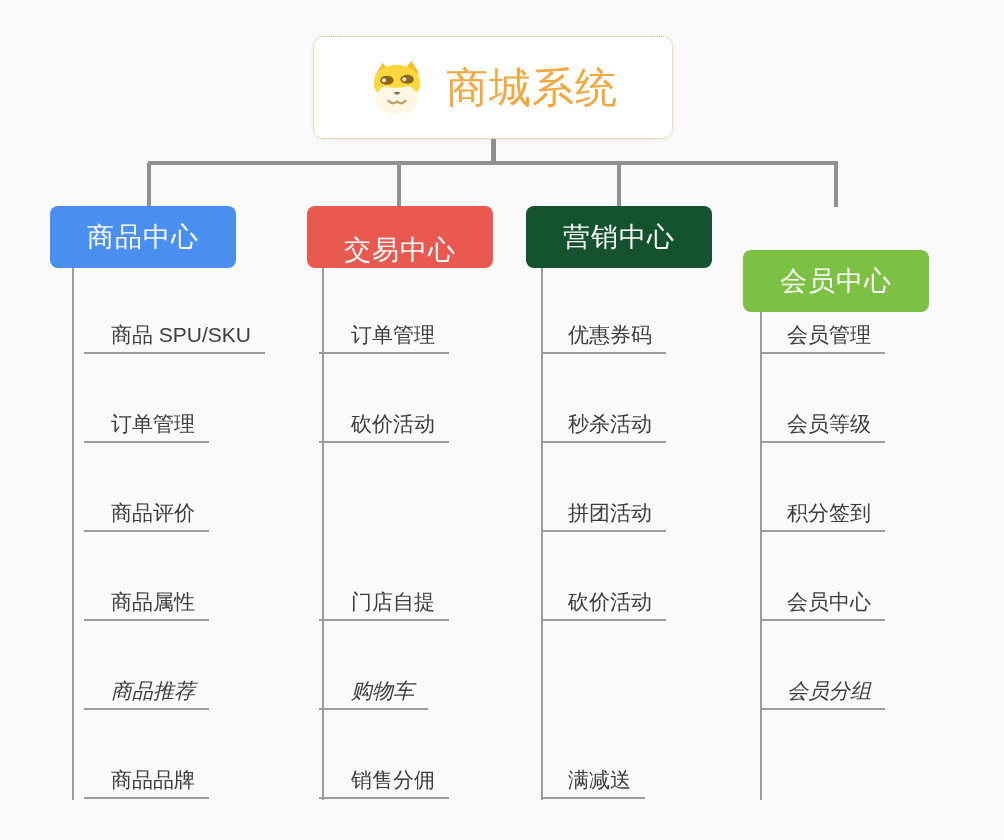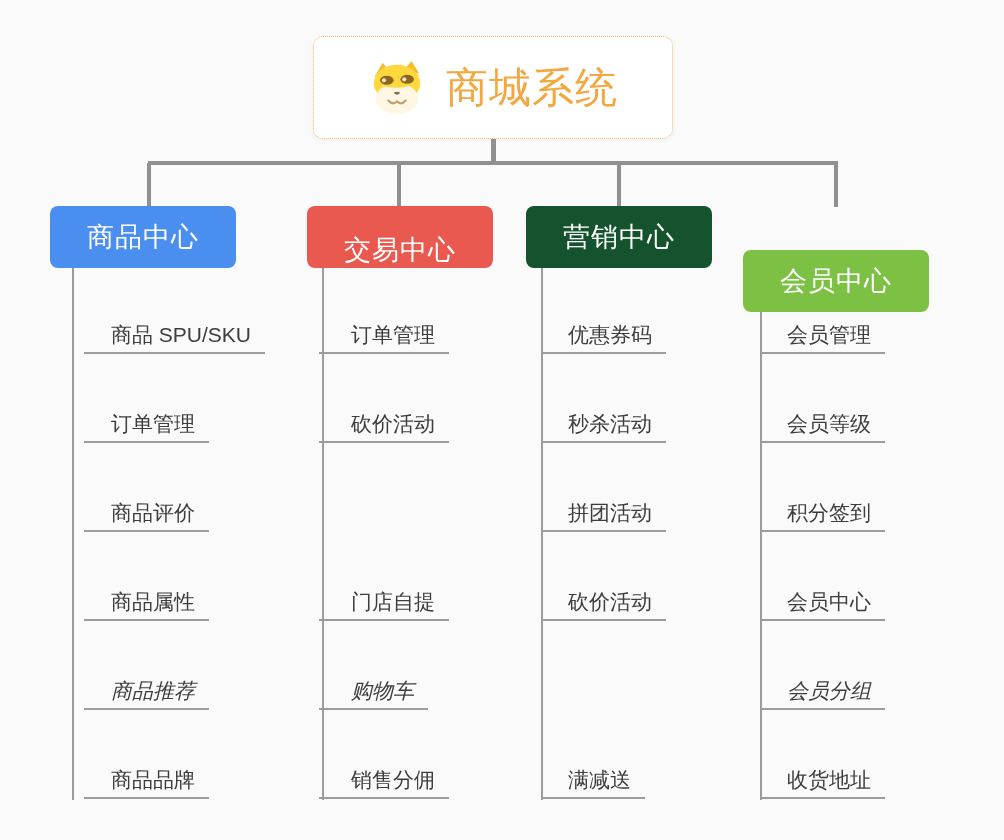--- a/index.html
+++ b/index.html
@@ -147,15 +147,14 @@
   <div class="child c2 r1">秒杀活动</div>
   <div class="child c2 r2">拼团活动</div>
   <div class="child c2 r3">砍价活动</div>
   <div class="child c2 r5">满减送</div>
 
   <div class="child c3 r0">会员管理</div>
   <div class="child c3 r1">会员等级</div>
   <div class="child c3 r2">积分签到</div>
   <div class="child c3 r3">会员中心</div>
   <div class="child c3 r4">会员分组</div>
-  <div class="child c3 r5">收货地址</div>
 
 </div>
 
 </body></html>

